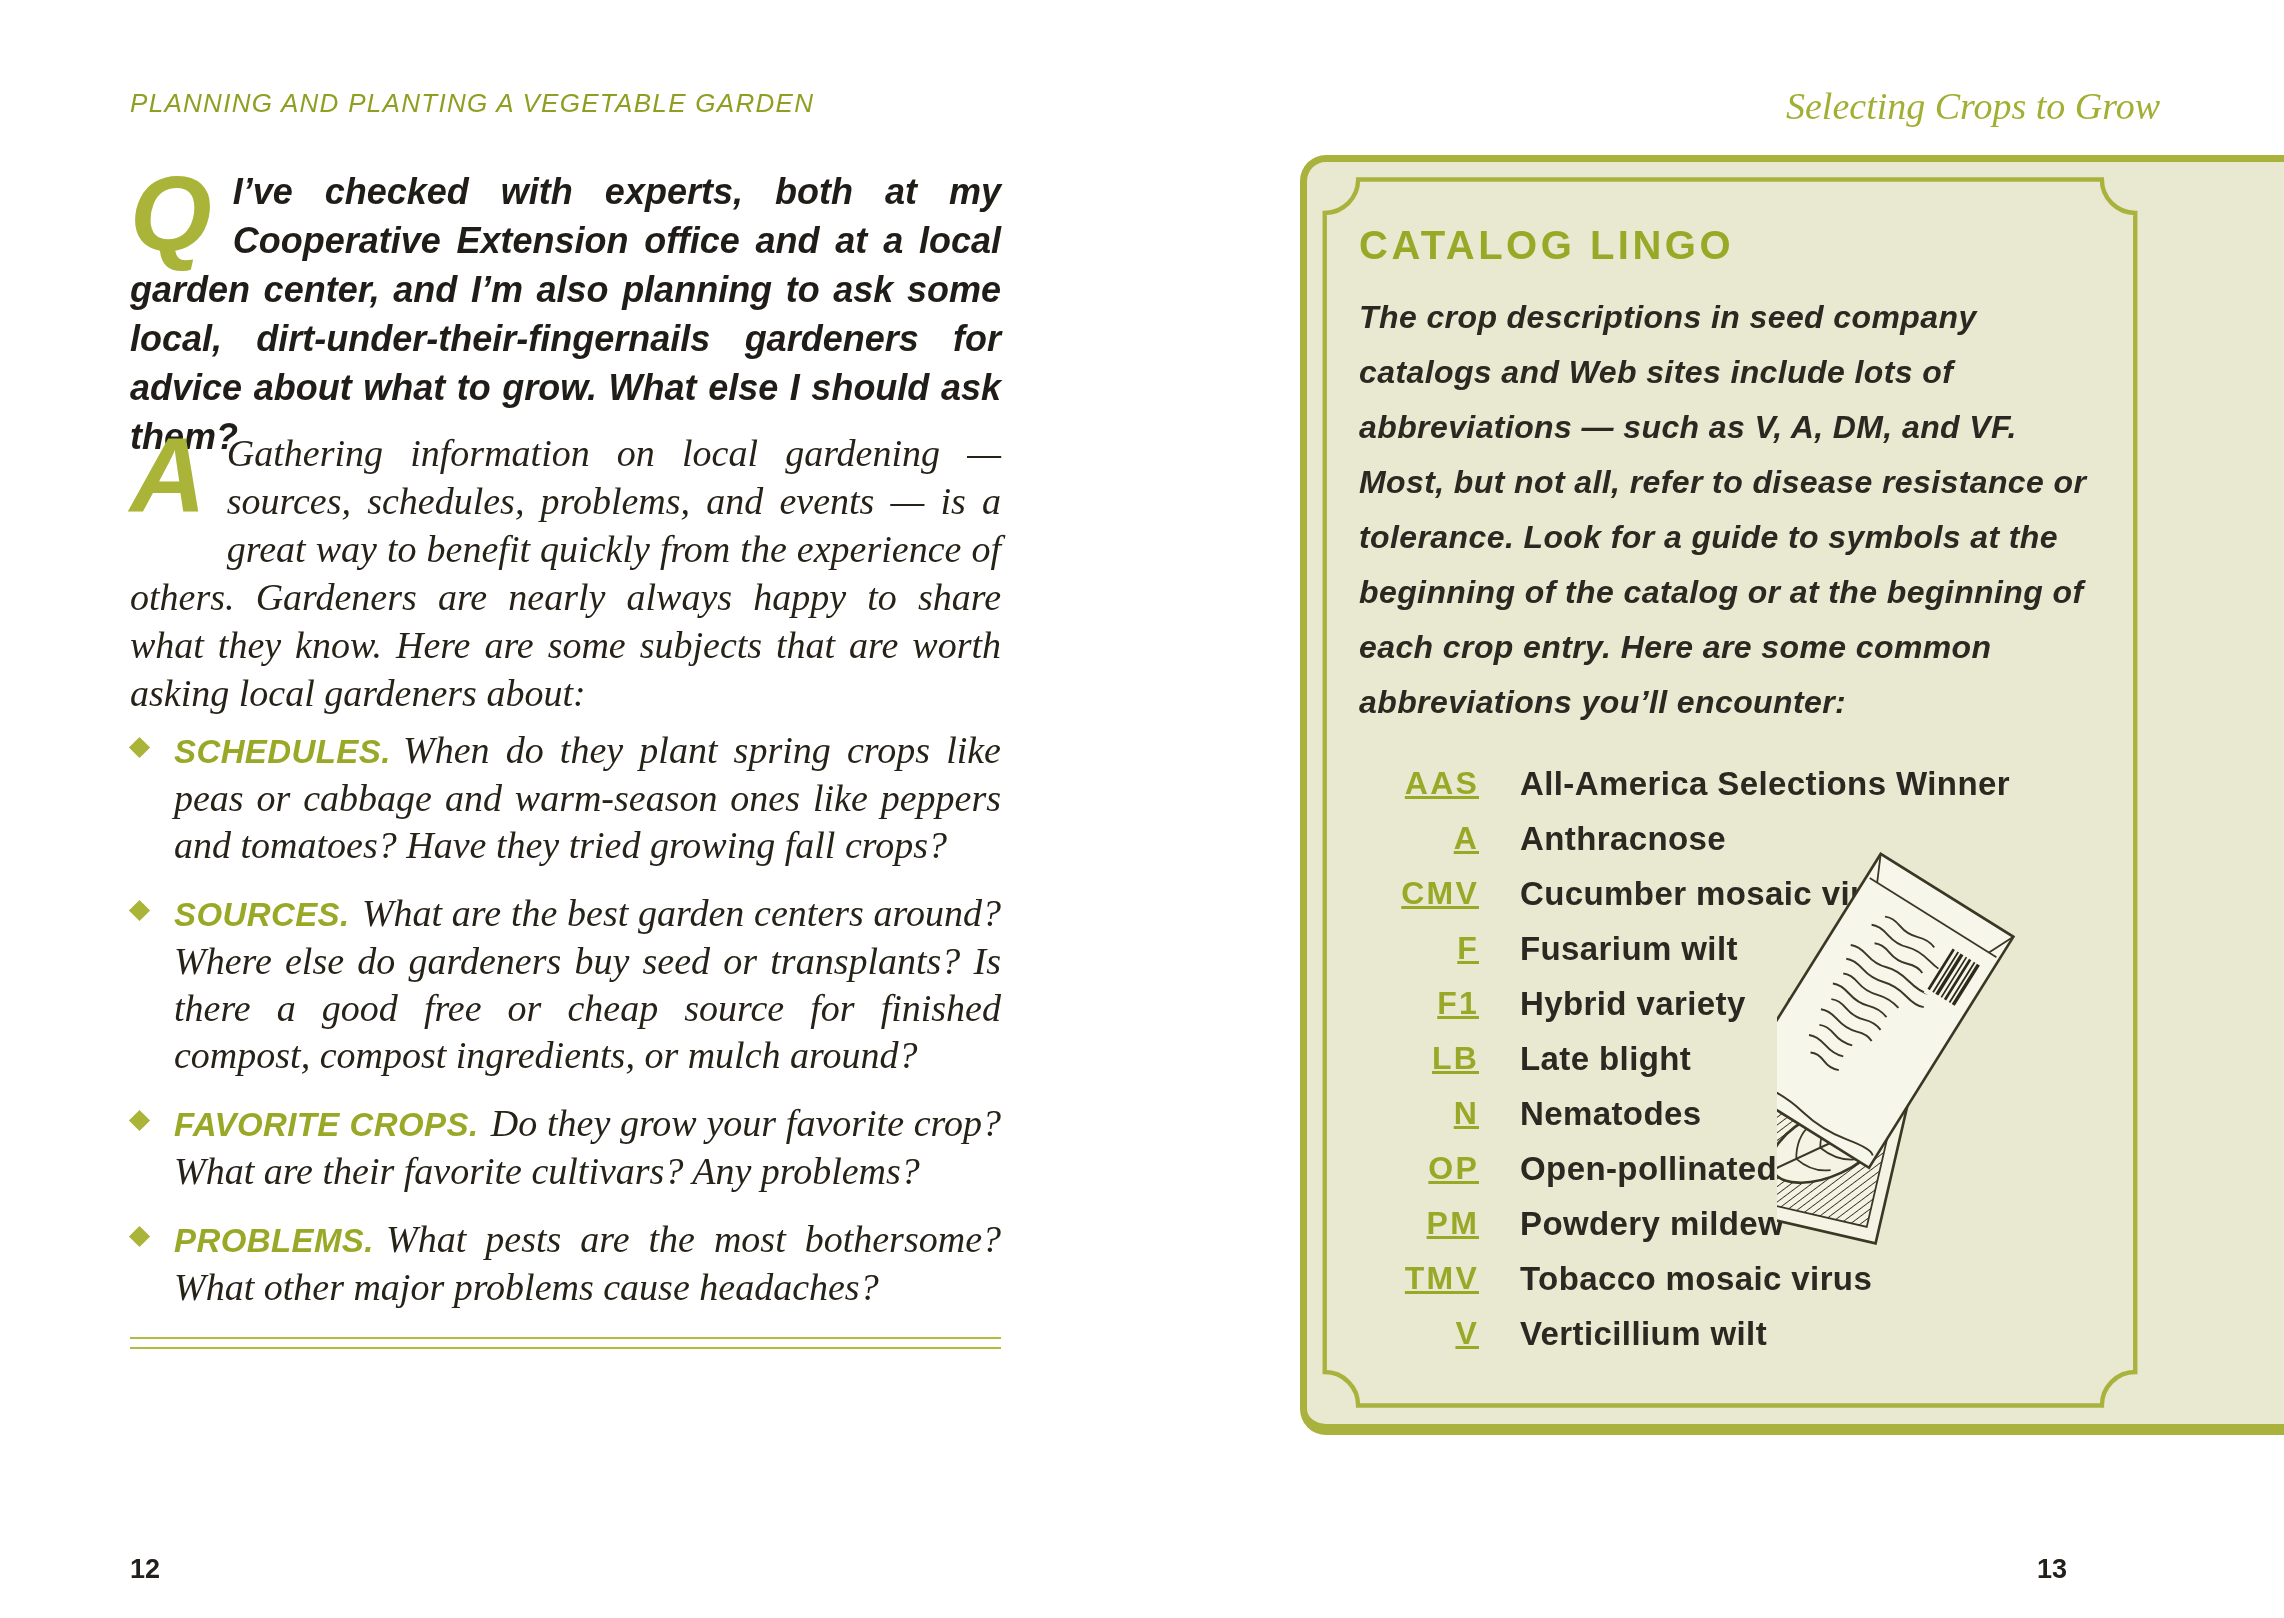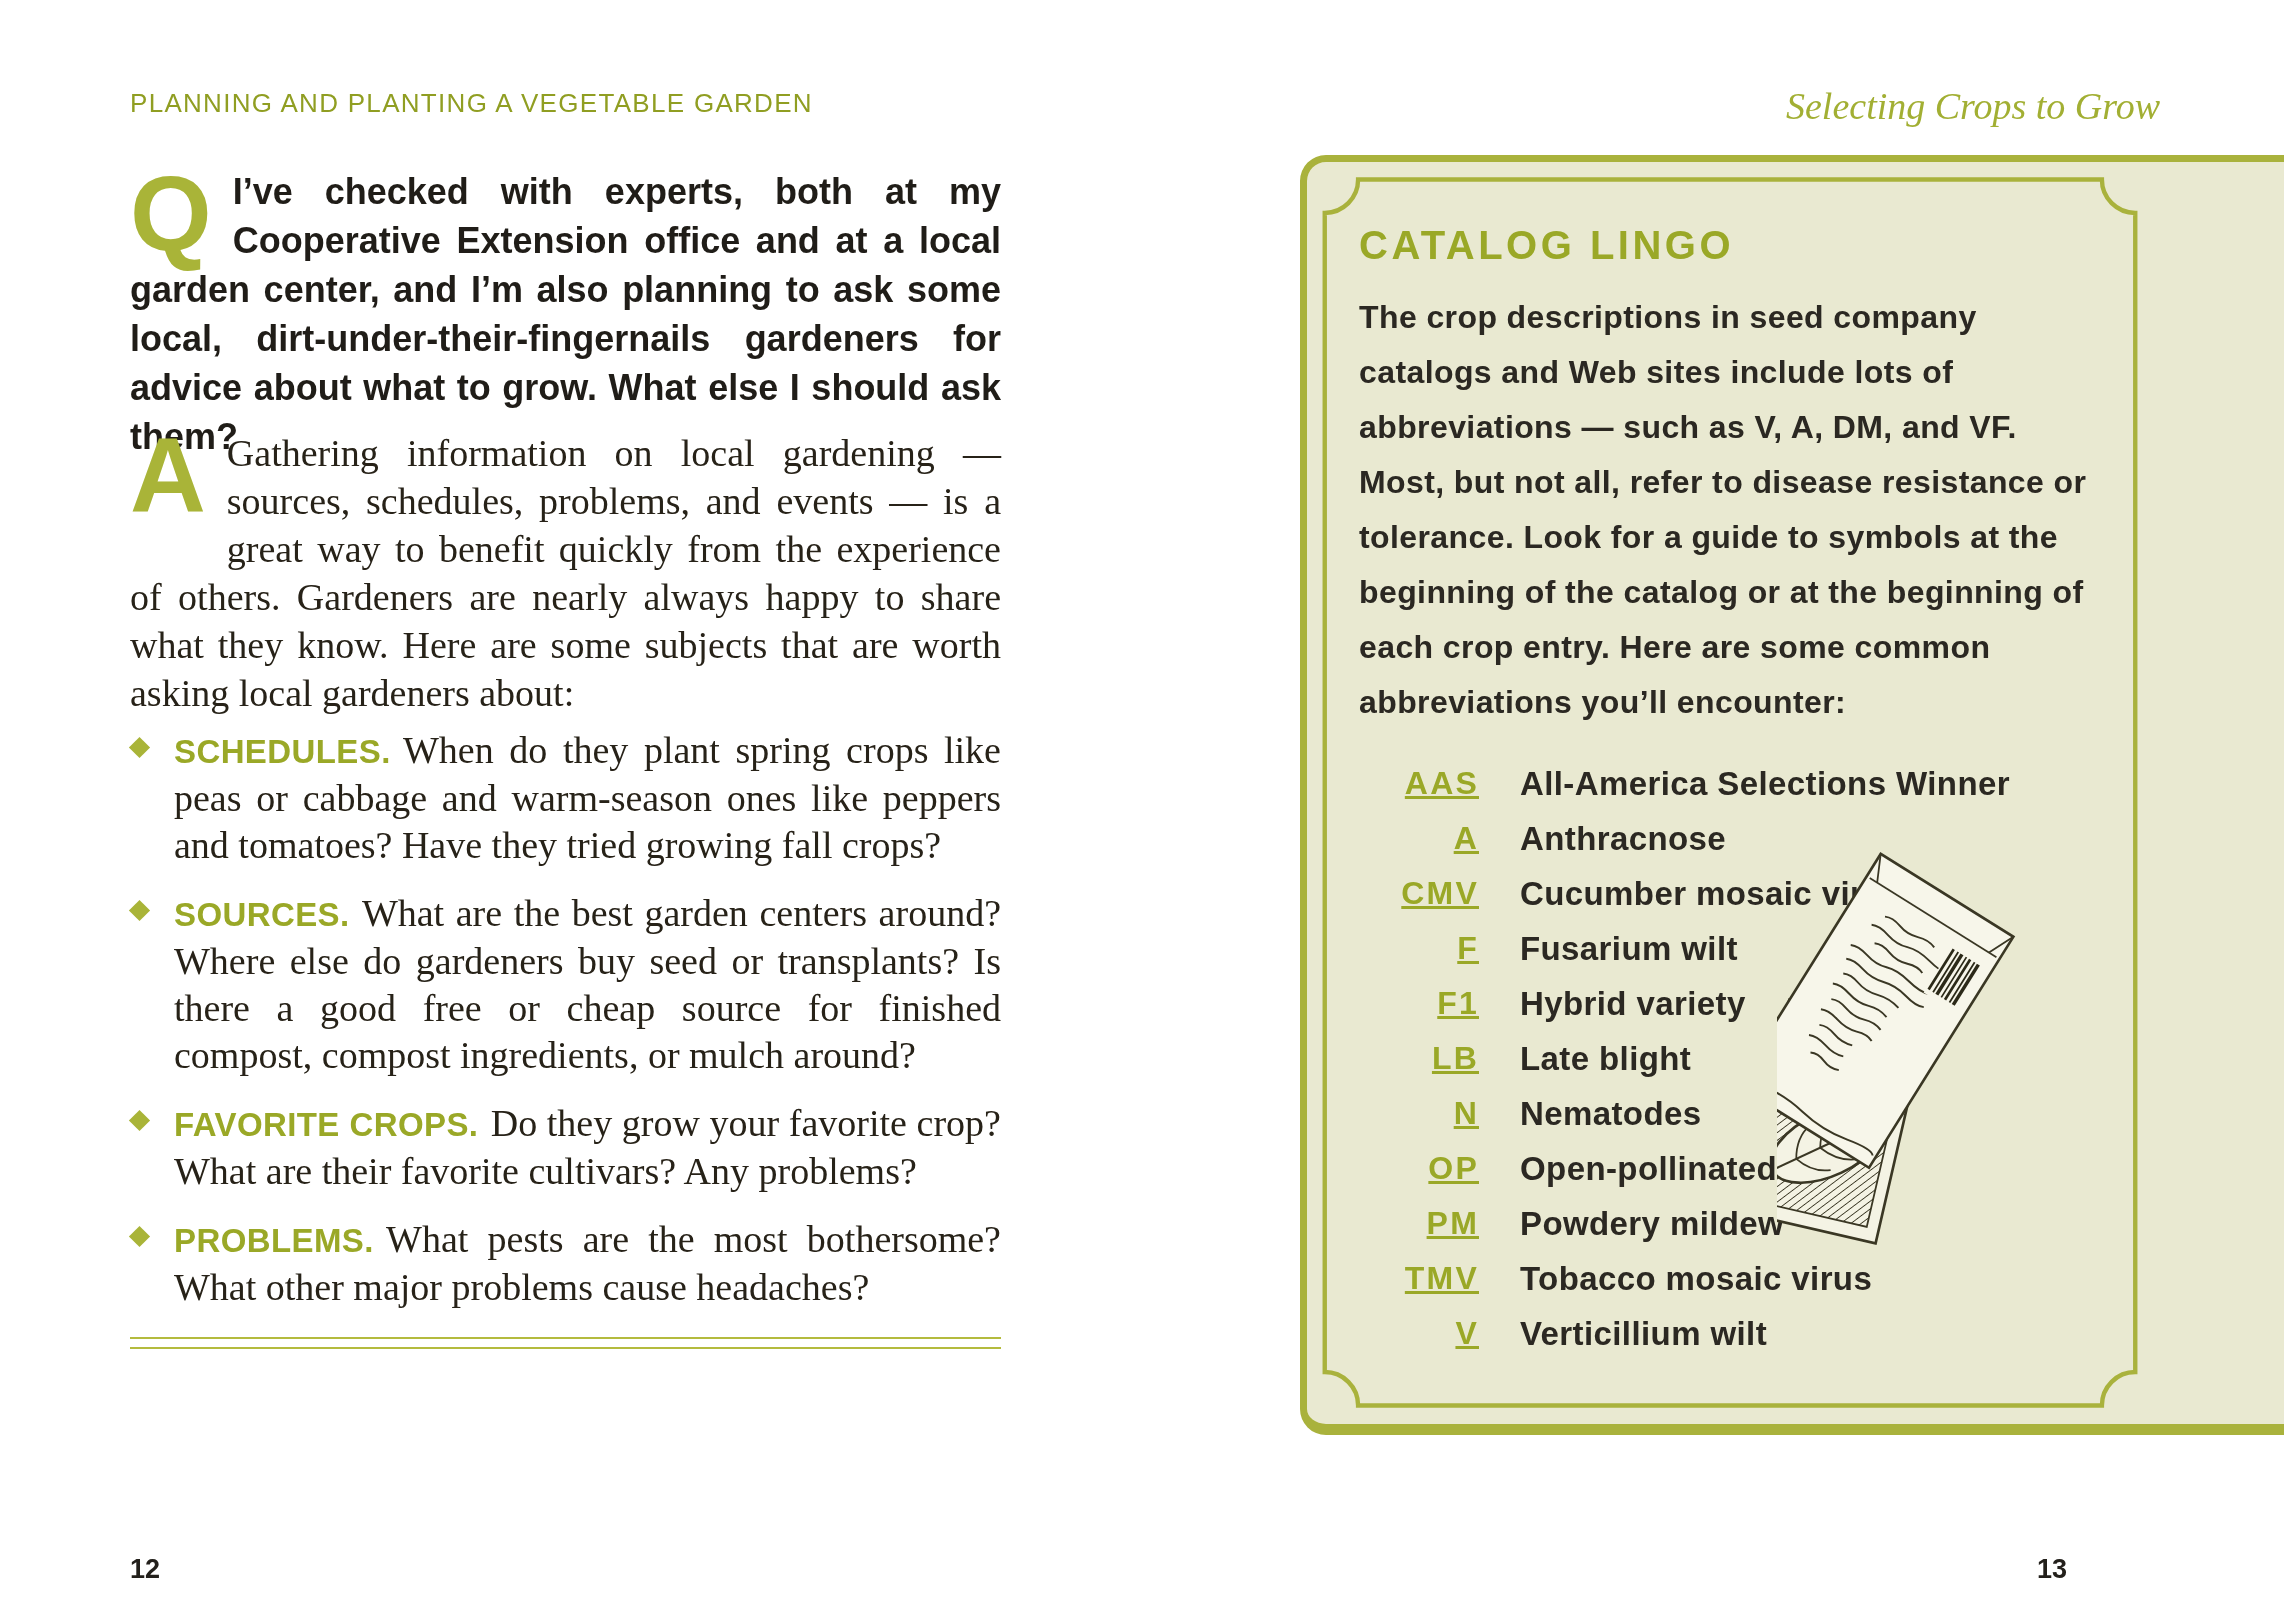--- a/index.html
+++ b/index.html
@@ -4,21 +4,21 @@
 <style>
   html,body { margin:0; padding:0; }
   body {
     width:2284px; height:1618px; background:#ffffff;
     font-family:"Liberation Sans", sans-serif;
     -webkit-font-smoothing:antialiased;
   }
   .spread { position:relative; width:2284px; height:1618px; overflow:hidden; background:#ffffff; }
 
   
-  .left-page { position:absolute; left:130px; top:0; width:871px; height:1618px; }
+  .left-page { position:absolute; left:130px; top:0; width:871px; height:1618px;font-style:italic; }
 
   .running-head-left {
     position:absolute; left:0; top:88px;
     font-size:26px; letter-spacing:1.3px; font-weight:400;
     color:#909e22;
   }
 
   .q-block { position:absolute; left:0; top:167px; width:871px; }
   .q-text {
     margin:0; font-family:"Liberation Sans", sans-serif;
@@ -80,21 +80,21 @@
   .sidebar-inner { position:absolute; left:0; top:0; right:0; bottom:0; }
   .frame-svg { position:absolute; left:0; top:0; width:846px; height:1261px; }
 
   .sb-title {
     position:absolute; left:52px; top:61px;
     font-size:40px; font-weight:700; letter-spacing:3.5px; color:#9aa827;
   }
   .sb-intro {
     position:absolute; left:52px; top:128px; width:743px;
     font-size:32px; line-height:55px; font-weight:700; letter-spacing:0.4px;
-    color:#2b2822; text-align:left;
+    color:#2b2822; text-align:left;font-style:italic;
   }
   .sb-list { position:absolute; left:0; top:594px; width:100%; }
   .sb-row { position:relative; height:55px; }
   .sb-abbr {
     position:absolute; left:0; top:0; width:172px; text-align:right;
     font-size:32px; font-weight:700; letter-spacing:2.2px; color:#9aa827;
     line-height:55px;
     text-decoration:underline;
   }
   .sb-def {

